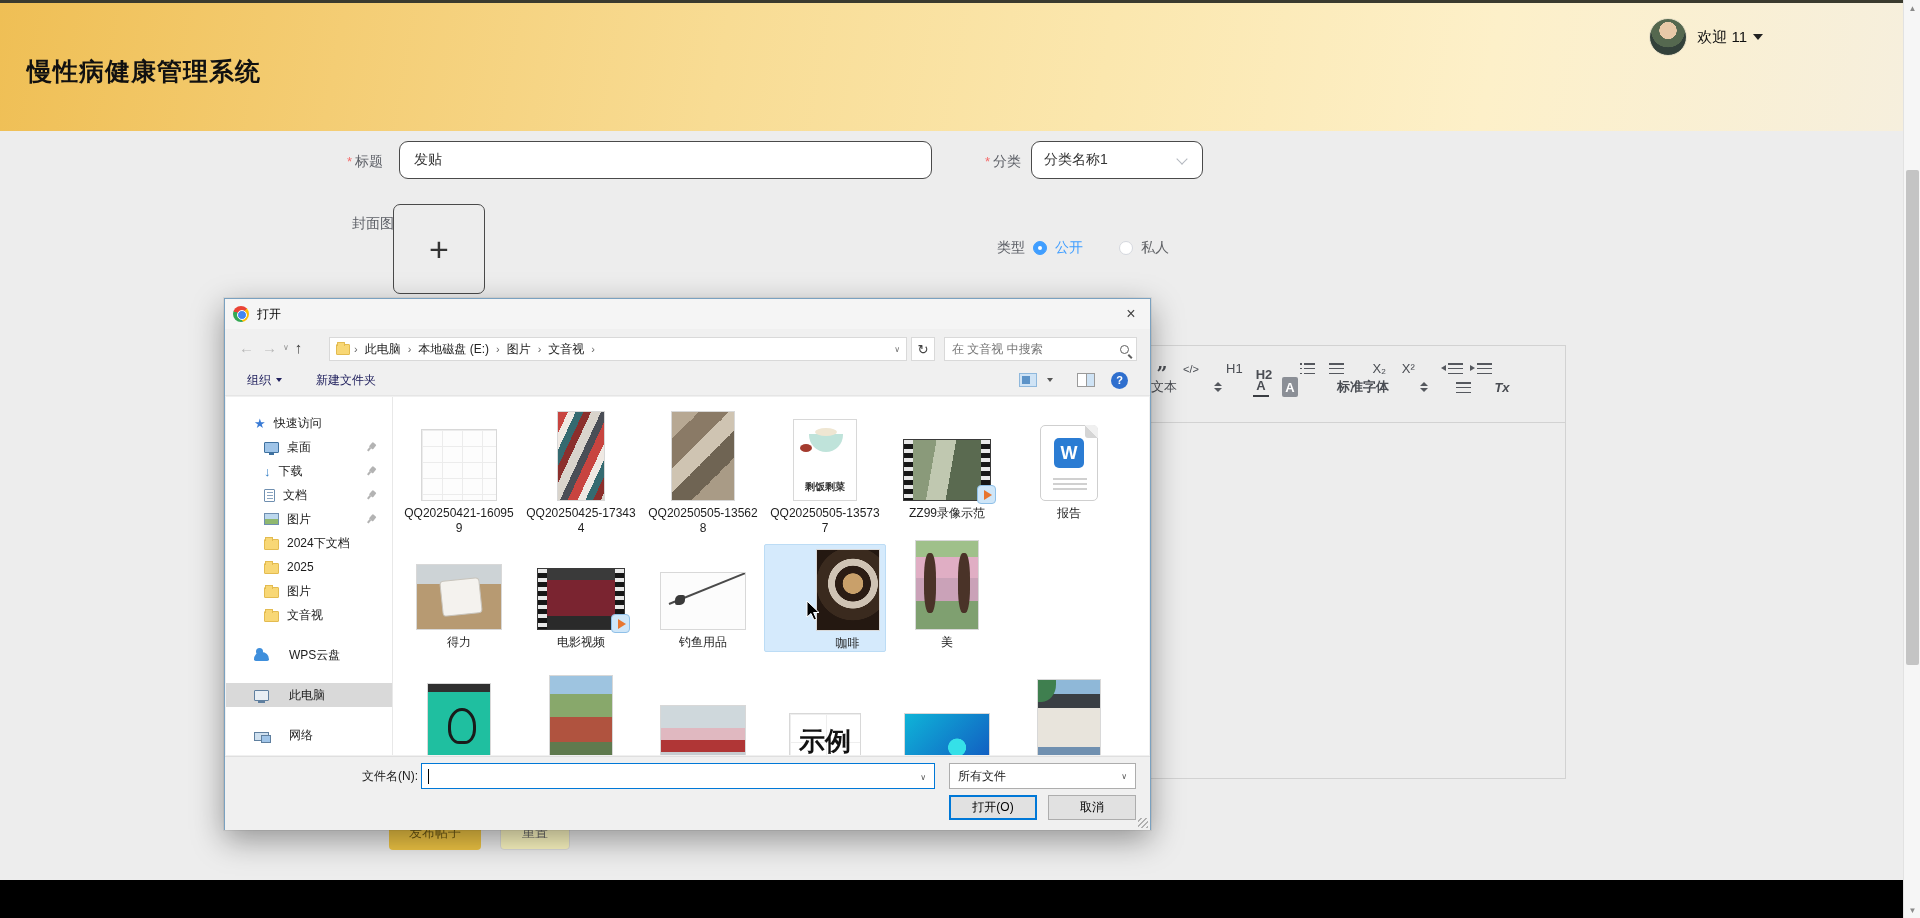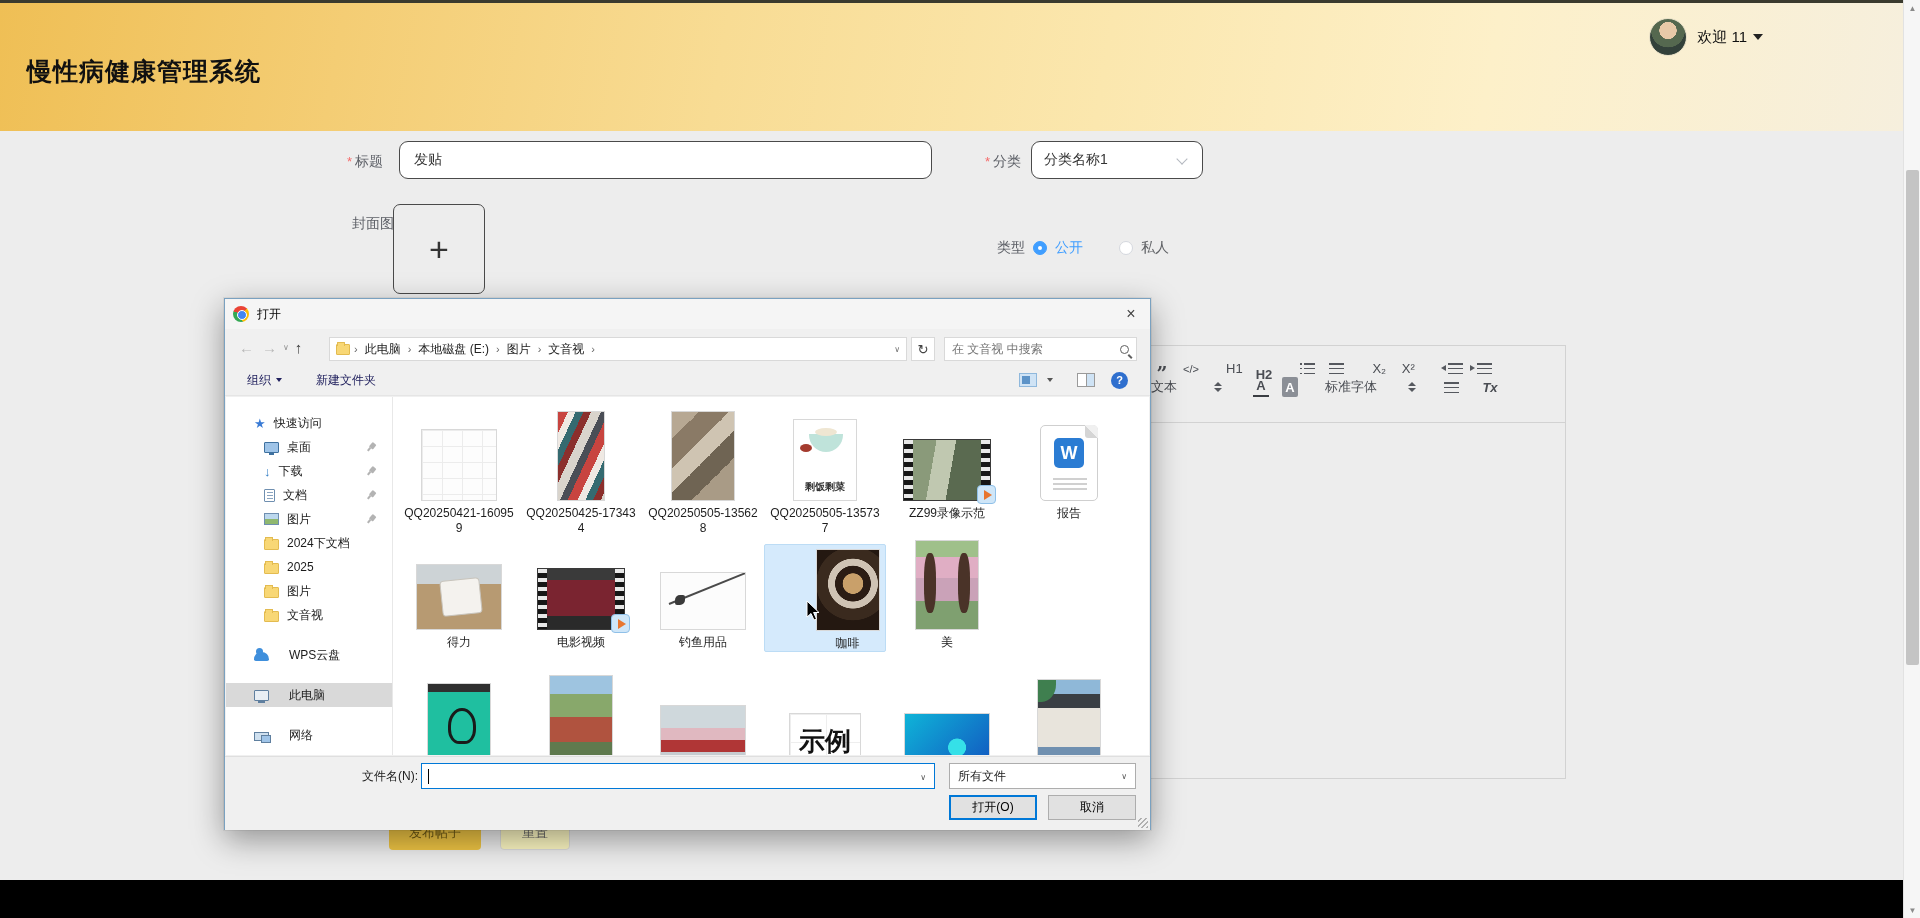--- a/index.html
+++ b/index.html
@@ -255,21 +255,21 @@
         </span>
     </div>
     <div class="tb-row tb-row2" style="left:205px;">
       <span class="tb">文本</span>
       <span class="tb updn" style="margin-left:20px;">
           <i class="u"></i>
           <i class="d"></i>
         </span>
       <span class="tb tb-underA" style="margin-left:14px;">A</span>
       <span class="tb tb-hlA">A</span>
-      <span class="tb" style="margin-left:14px;">标准字体</span>
+      <span class="tb" style="margin-left:26px;font-weight:bold;">标准字体</span>
       <span class="tb updn" style="margin-left:14px;">
           <i class="u"></i>
           <i class="d"></i>
         </span>
       <span class="tb" style="margin-left:10px;">
           <span class="tb-lines"></span>
         </span>
       <span class="tb tb-tx" style="margin-left:10px;">Tx</span>
     </div>
     <div class="editor-content">

